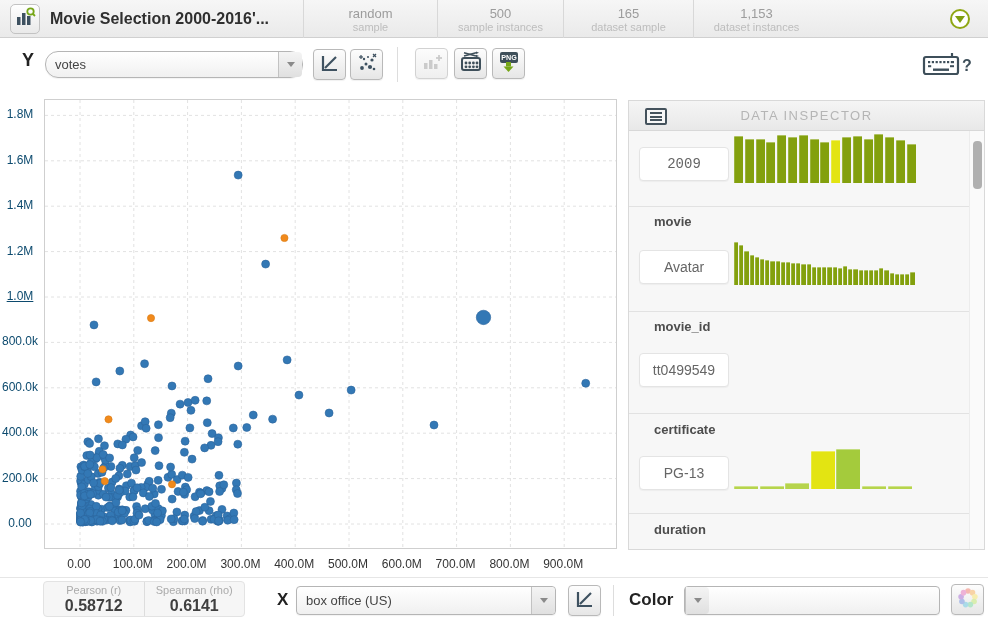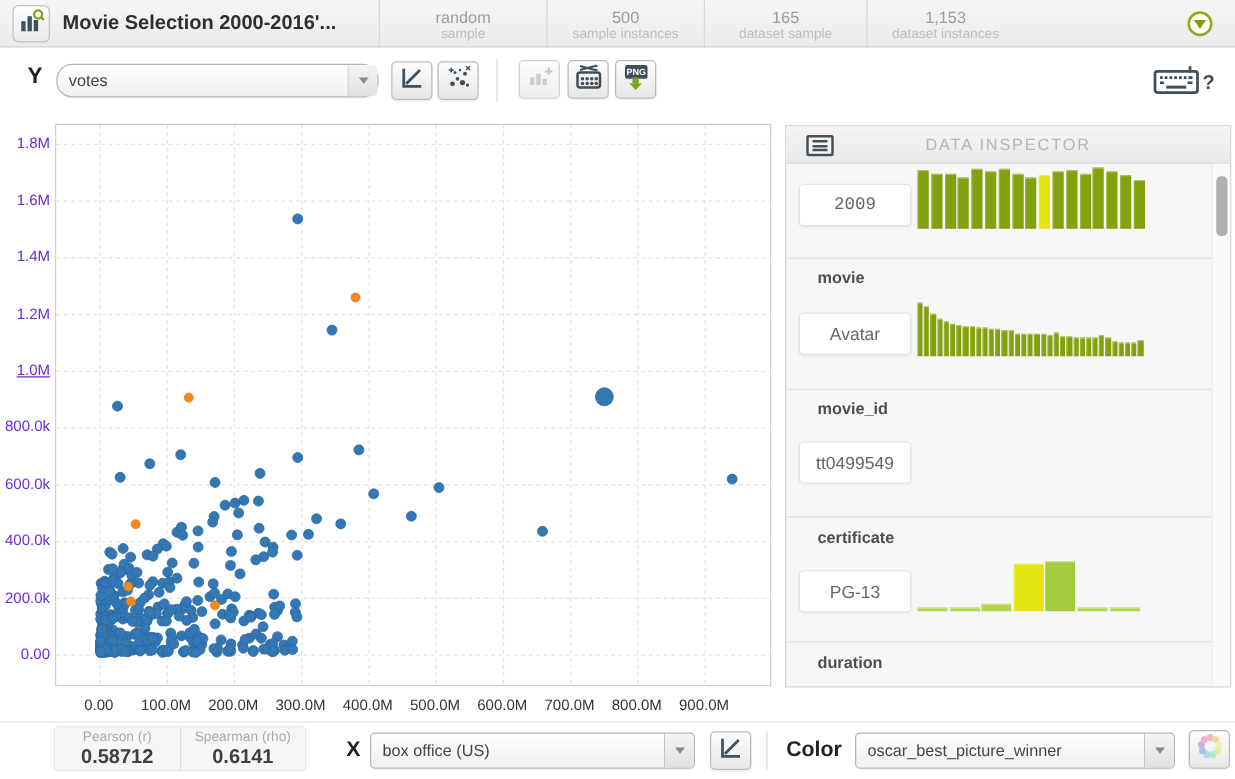--- a/index.html
+++ b/index.html
@@ -37,21 +37,21 @@
        background:linear-gradient(#fdfdfd,#e6e6e6);display:flex;align-items:center;justify-content:center;
        cursor:pointer;box-shadow:0 1px 1px rgba(0,0,0,0.06);}
   .btn.disabled{background:linear-gradient(#fcfcfc,#efefef);border-color:#d2d2d2;cursor:default;}
   .vdiv{position:absolute;width:1px;background:#ddd;}
   .kbd-help{position:absolute;left:922px;top:52px;display:flex;align-items:center;cursor:pointer;}
   .kbd-q{font-size:16px;font-weight:bold;color:#3e4f5a;margin-left:2px;}
 
   
   .plot{position:absolute;left:44px;top:99px;width:573px;height:450px;border:1px solid #cfcfcf;background:#fff;}
   .plot svg{display:block;}
-  .ylab{position:absolute;left:0;width:40px;text-align:right;font-size:12px;color:#6d28d9;}
+  .ylab{position:absolute;left:0;width:40px;text-align:center;font-size:12px;color:#0c4a6e;}
   .xlab{position:absolute;width:56px;text-align:center;font-size:12px;color:#333;top:557px;}
 
   
   .panel{position:absolute;left:628px;top:100px;width:357px;height:450px;border:1px solid #d9d9d9;
          background:#f7f7f7;overflow:hidden;}
   .panel-head{position:absolute;left:0;top:0;right:0;height:30px;background:linear-gradient(#f5f5f5,#e8e8e8);
          border-bottom:1px solid #d8d8d8;}
   .panel-title{position:absolute;left:0;right:0;top:0;height:30px;line-height:30px;text-align:center;
          font-size:13px;letter-spacing:1.5px;color:#b5b5b5;}
   .burger{position:absolute;left:16px;top:7px;width:22px;height:17px;border:2px solid #44525c;border-radius:2px;
@@ -756,21 +756,20 @@
       <svg width="20" height="20" viewBox="0 0 20 20">
         <polyline points="3,3 3,17 17,17" fill="none" stroke="#3e5160" stroke-width="2.2"></polyline>
         <line x1="5" y1="15" x2="16" y2="4" stroke="#3e5160" stroke-width="2.2"></line>
       </svg>
     </span>
   </div>
   <div class="vdiv" style="left:613px;top:585px;height:31px;"></div>
 
   <div class="axis-letter" style="left:629px;top:590px;font-size:17px;">Color</div>
   <div class="select" style="left:684px;top:586px;width:256px;height:29px;">
-    <div class="sel-text">oscar_best_picture_winner</div>
     <div class="sel-arrow"></div>
   </div>
   <div class="btn colorwheel">
     <span>
       <svg width="22" height="22" viewBox="0 0 22 22" id="wheel">
           <circle cx="11" cy="4" r="2.8" fill="#f5b8b0"></circle>
           <circle cx="15.499513267805774" cy="5.637688898167154" r="2.8" fill="#f8d3a7"></circle>
           <circle cx="17.893654271085456" cy="9.784462756331488" r="2.8" fill="#f7edb0"></circle>
           <circle cx="17.062177826491073" cy="14.499999999999998" r="2.8" fill="#d9edaf"></circle>
           <circle cx="13.394141003279682" cy="17.57784834550136" r="2.8" fill="#b4e6c9"></circle>

